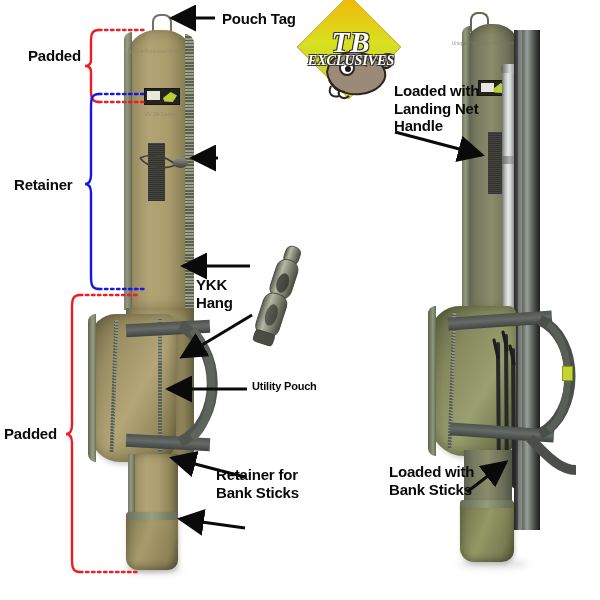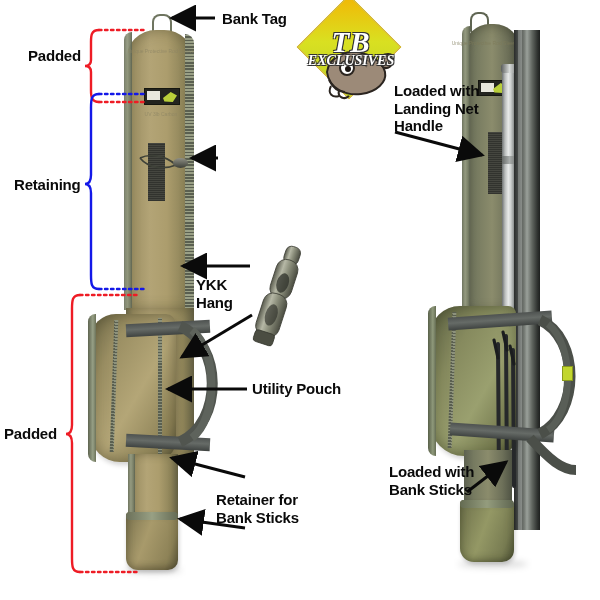--- a/index.html
+++ b/index.html
@@ -269,33 +269,33 @@
 
     <line x1="245" y1="528" x2="180" y2="519" stroke="#0a0a0a" stroke-width="3" marker-end="url(#ar)"></line>
 
     <line x1="395" y1="132" x2="482" y2="155" stroke="#0a0a0a" stroke-width="3" marker-end="url(#ar)"></line>
 
     <line x1="467" y1="492" x2="506" y2="462" stroke="#0a0a0a" stroke-width="3" marker-end="url(#ar)"></line>
   </svg>
 
   <div class="lbl" style="left:28px;top:47px;font-size:15px;">Padded</div>
 
-  <div class="lbl" style="left:14px;top:176px;font-size:15px;">Retaining</div>
+  <div class="lbl" style="left:14px;top:176px;font-size:15px;">Retainer</div>
 
   <div class="lbl" style="left:4px;top:425px;font-size:15px;">Padded</div>
 
-  <div class="lbl" style="left:222px;top:10px;font-size:15px;">Bank Tag</div>
+  <div class="lbl" style="left:222px;top:10px;font-size:15px;">Pouch Tag</div>
 
 
   <div class="lbl" style="left:196px;top:276px;font-size:15px;">YKK
 Hang</div>
 
-  <div class="lbl" style="left:252px;top:380px;font-size:15px;">Utility Pouch</div>
-
-  <div class="lbl" style="left:216px;top:466px;font-size:15px;margin-top:25px;">Retainer for
+  <div class="lbl" style="left:252px;top:380px;font-size:11px;">Utility Pouch</div>
+
+  <div class="lbl" style="left:216px;top:466px;font-size:15px;">Retainer for
 Bank Sticks</div>
 
 
   <div class="lbl" style="left:394px;top:82px;font-size:15px;">Loaded with
 Landing Net
 Handle</div>
 
   <div class="lbl" style="left:389px;top:463px;font-size:15px;">Loaded with
 Bank Sticks</div>
 

